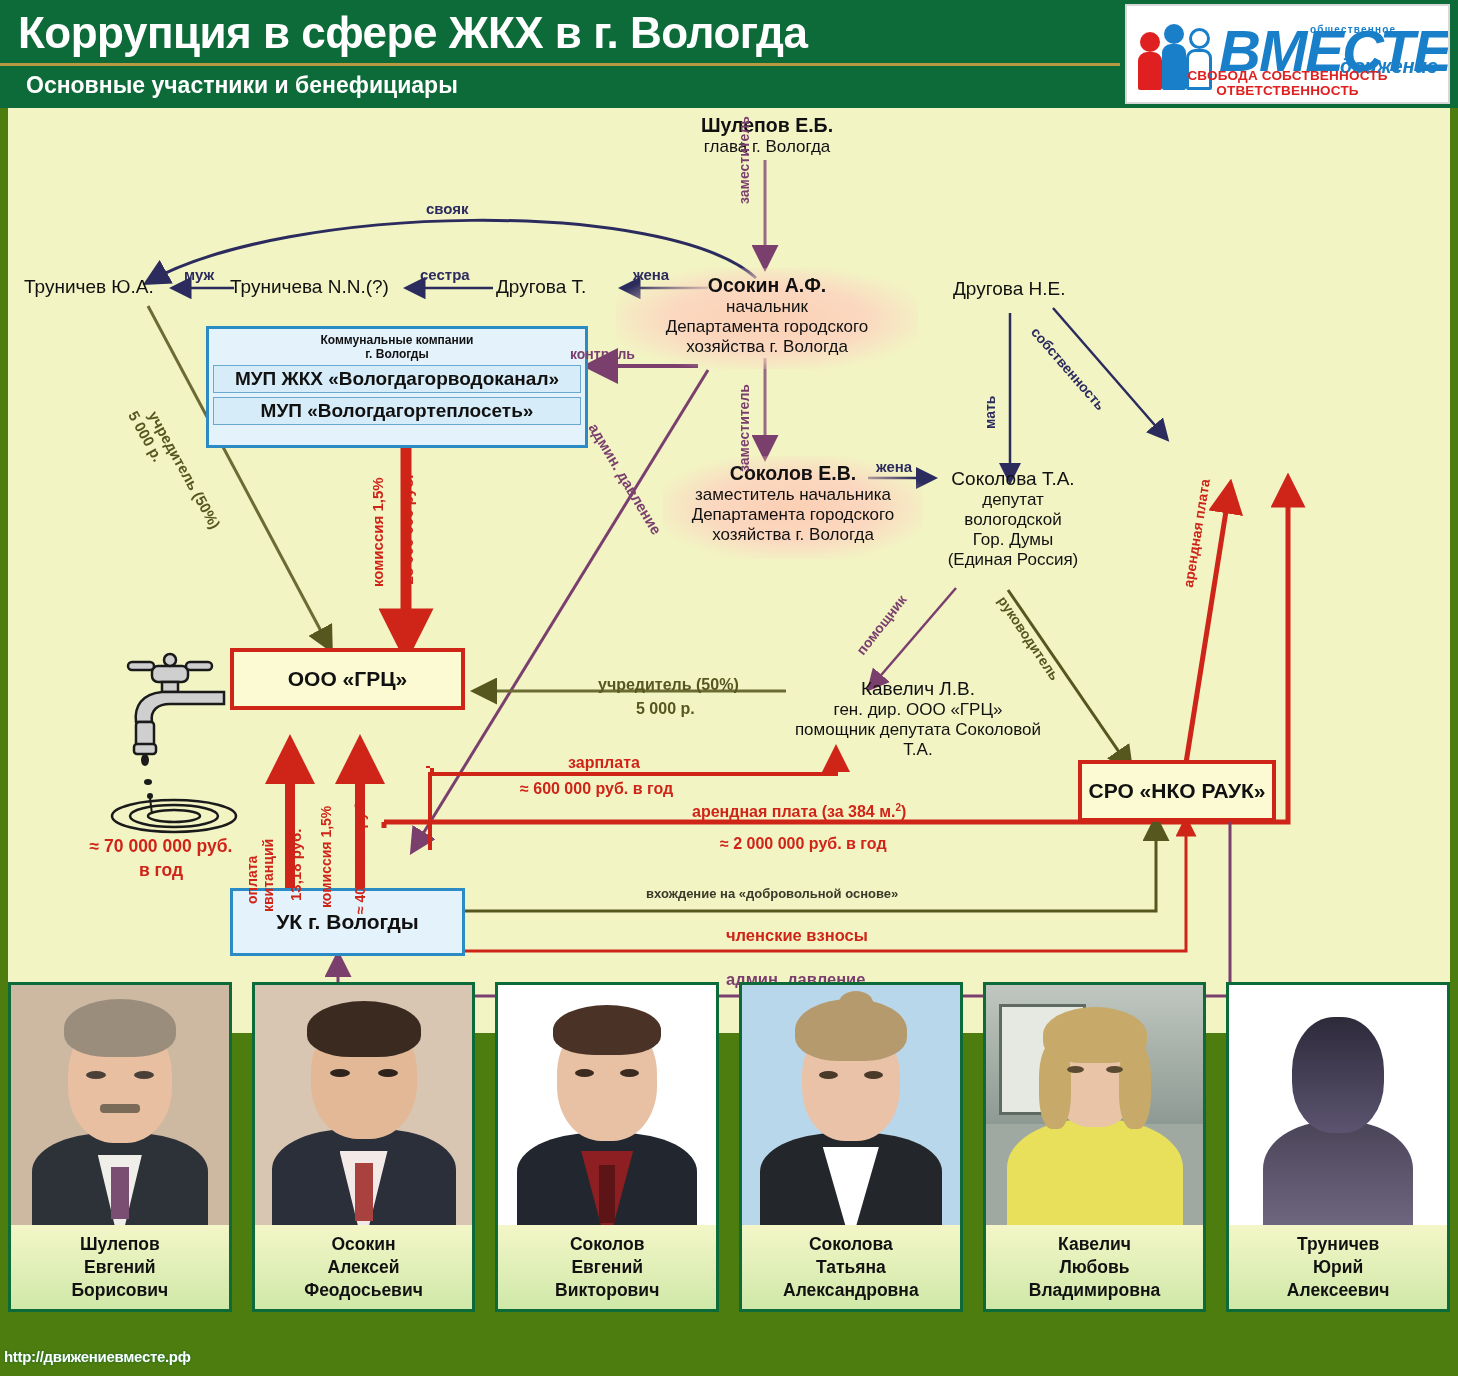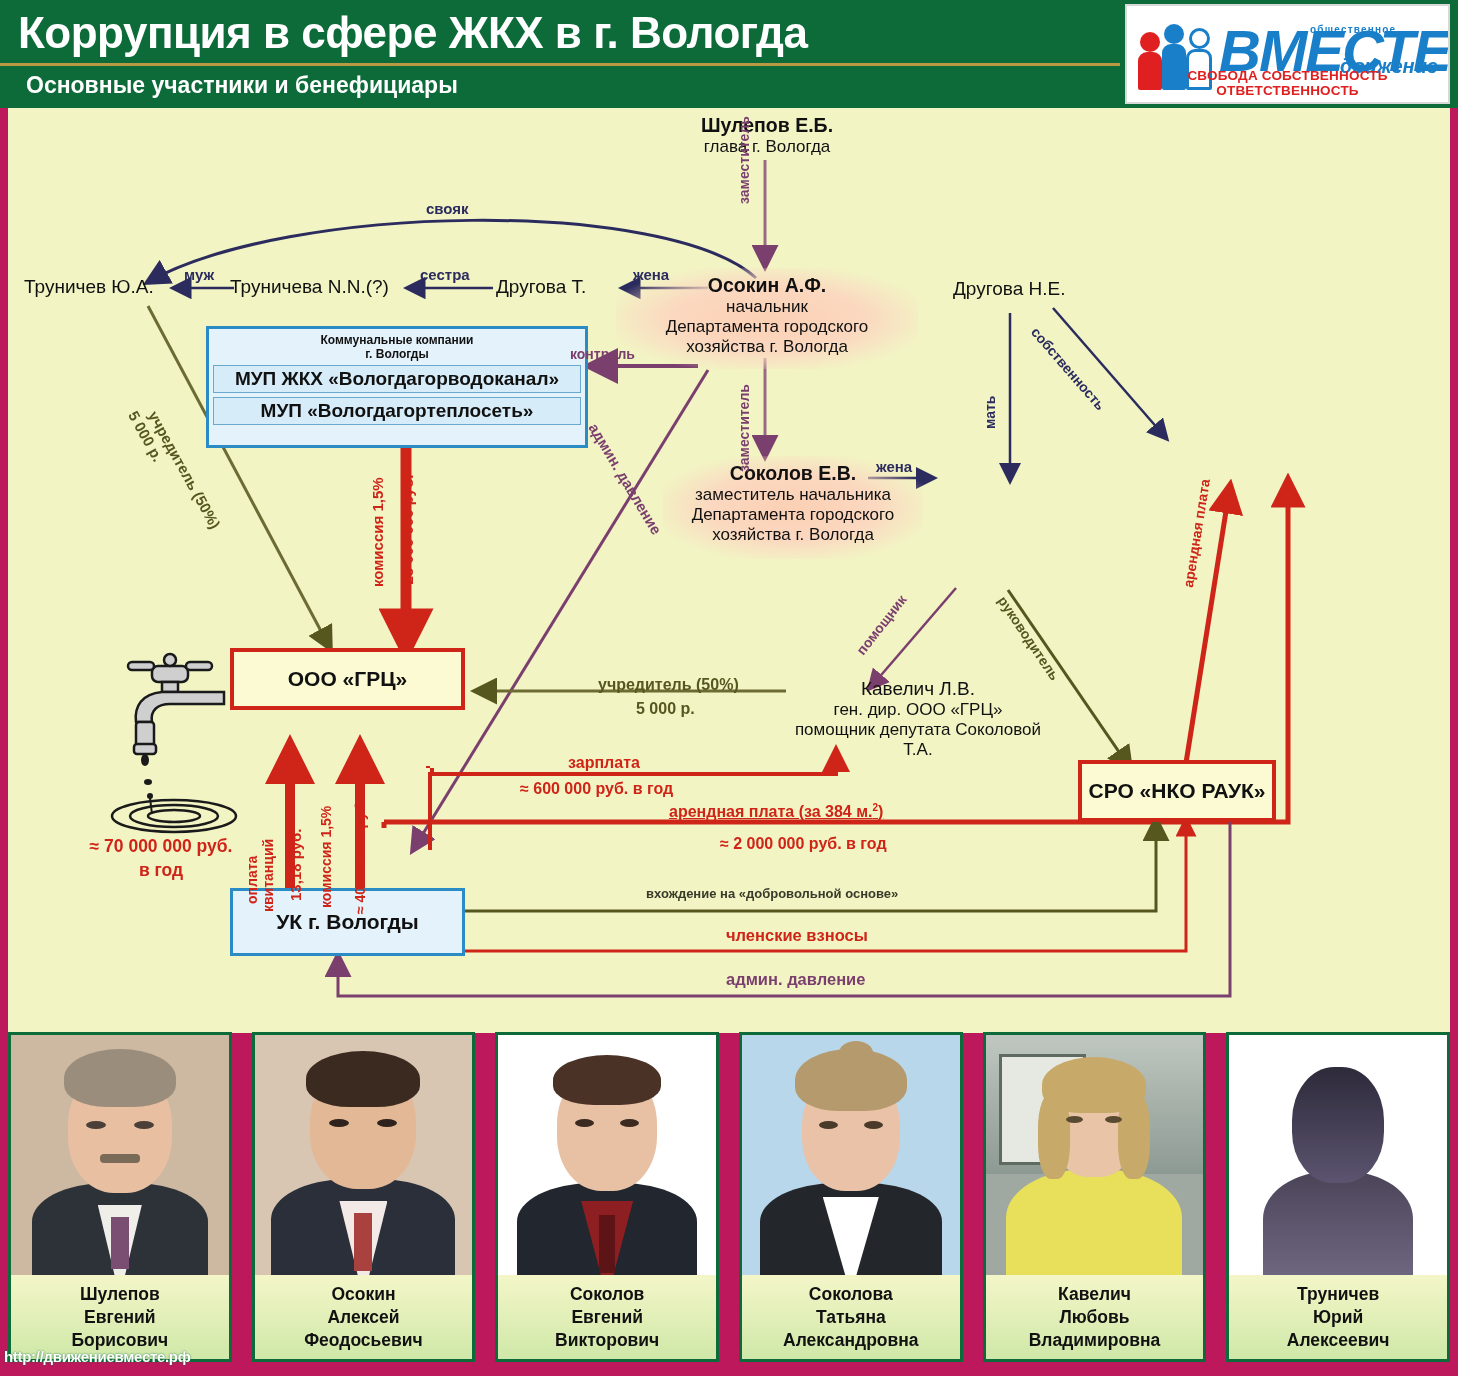--- a/index.html
+++ b/index.html
@@ -3,21 +3,21 @@
 <meta charset="utf-8">
 <style>
   * { box-sizing: border-box; }
   html, body { margin:0; padding:0; }
   body {
     width:1458px; height:1376px;
     font-family:"Liberation Sans", sans-serif;
     background:#0c6b38;
     overflow:hidden;
   }
-  #page { position:relative; width:1458px; height:1376px; background:#be185d; }
+  #page { position:relative; width:1458px; height:1376px; background:#4d7c0f; }
 
   
   #header { position:absolute; left:0; top:0; width:1458px; height:108px; background:#0c6b38; }
   #title {
     position:absolute; left:18px; top:8px;
     font-size:44px; font-weight:bold; color:#ffffff; letter-spacing:-0.5px;
     white-space:nowrap;
   }
   #header-rule { position:absolute; left:0; top:63px; width:1120px; height:3px; background:#b99a42; }
   #subtitle {
@@ -94,21 +94,21 @@
     font-size:17.5px; font-weight:bold; color:#cf2418; line-height:24px;
   }
 
   #photo-credit {
     position:absolute; left:6px; top:1010px;
     font-size:13px; font-style:italic; font-weight:bold; color:#3b4a6b;
     text-decoration:line-through; letter-spacing:0.5px;
   }
 
   
-  #photos { position:absolute; left:8px; top:1032px; width:1442px; height:330px; display:flex; gap:20px;justify-content:flex-end; }
+  #photos { position:absolute; left:8px; top:982px; width:1442px; height:330px; display:flex; gap:20px; }
   .pcell { flex:1; display:flex; flex-direction:column; border:3px solid #0c6b38; background:#fff; }
   .pimg { height:240px; position:relative; overflow:hidden; }
   .pcap {
     flex:1; background:linear-gradient(#f4f6c8,#cfe8a8);
     display:flex; flex-direction:column; align-items:center; justify-content:center;
     font-size:17.5px; font-weight:bold; color:#111; line-height:23px; text-align:center;
     padding:3px 2px;
   }
   .hair { position:absolute; border-radius:50% 50% 38% 38%; }
   .head2 { position:absolute; border-radius:46% 46% 44% 44%; }
@@ -269,20 +269,27 @@
 
     <div class="node person-hl" style="left:655px; top:348px; width:260px; text-align:center; padding:6px 8px 14px;">
       <div class="nm">Соколов Е.В.</div>
       <div class="nd">заместитель начальника</div>
       <div class="nd">Департамента городского</div>
       <div class="nd">хозяйства г. Вологда</div>
     </div>
     <div class="lbl lbl-purple rot-90" style="left:744px; top:348px; font-size:14px;">заместитель</div>
     <div class="lbl lbl-navy" style="left:868px; top:350px; font-size:15px;">жена</div>
 
+    <div class="node" style="left:915px; top:360px; width:180px; text-align:center;">
+      <div class="nd" style="font-size:19px;">Соколова Т.А.</div>
+      <div class="nd">депутат</div>
+      <div class="nd">вологодской</div>
+      <div class="nd">Гор. Думы</div>
+      <div class="nd">(Единая Россия)</div>
+    </div>
 
     <div class="lbl lbl-purple" style="left:845px; top:540px; font-size:14px; transform:rotate(-52deg); transform-origin:left top;">помощник</div>
     <div class="lbl lbl-olive" style="left:1000px; top:485px; font-size:14px; transform:rotate(56deg); transform-origin:left top;">руководитель</div>
 
     <div class="node" style="left:780px; top:570px; width:260px; text-align:center;">
       <div class="nd" style="font-size:19px;">Кавелич Л.В.</div>
       <div class="nd">ген. дир. ООО «ГРЦ»</div>
       <div class="nd">помощник депутата Соколовой Т.А.</div>
     </div>
 
@@ -325,21 +332,21 @@
     <div class="lbl lbl-red rot-90" style="left:252px; top:780px; font-size:14px;">оплата</div>
     <div class="lbl lbl-red rot-90" style="left:268px; top:788px; font-size:14px;">квитанций</div>
     <div class="lbl lbl-red rot-90" style="left:296px; top:776px; font-size:15px;">13,18 руб.</div>
 
     <div class="lbl lbl-red rot-90" style="left:326px; top:784px; font-size:14px;">комиссия 1,5%</div>
     <div class="lbl lbl-red rot-90" style="left:360px; top:790px; font-size:14px;">≈ 40 000 000 руб.</div>
 
     <div class="lbl lbl-red" style="left:560px; top:646px; font-size:16px;">зарплата</div>
     <div class="lbl lbl-red" style="left:512px; top:672px; font-size:16px;">≈ 600 000 руб. в год</div>
 
-    <div class="lbl lbl-red" style="left:661px; top:694px; font-size:16px;text-decoration:underline;">
+    <div class="lbl lbl-red" style="left:684px; top:694px; font-size:16px;">
       <span>арендная плата (за 384 м.</span><sup style="font-size:10px;">2</sup><span>)</span>
     </div>
     <div class="lbl lbl-red" style="left:712px; top:727px; font-size:16px;">≈ 2 000 000 руб. в год</div>
 
     <div class="lbl lbl-red" style="left:1172px; top:478px; font-size:14px; transform:rotate(-81deg); transform-origin:left top;">арендная плата</div>
 
     <div class="lbl lbl-plain" style="left:638px; top:778px; font-size:13px; font-weight:bold; color:#3a3a2a;">вхождение на «добровольной основе»</div>
     <div class="lbl lbl-red" style="left:718px; top:818px; font-size:16.5px;">членские взносы</div>
     <div class="lbl lbl-purple" style="left:718px; top:862px; font-size:16.5px;">админ. давление</div>
 

